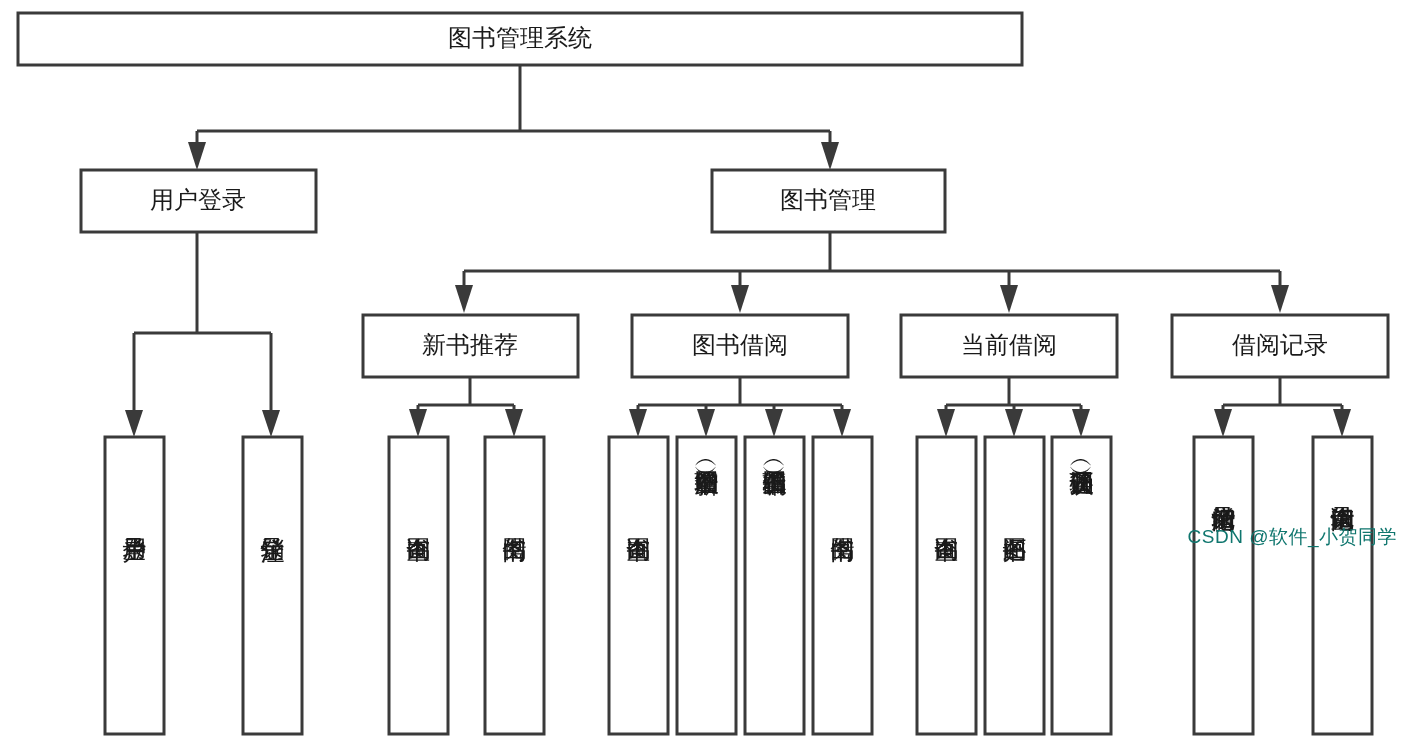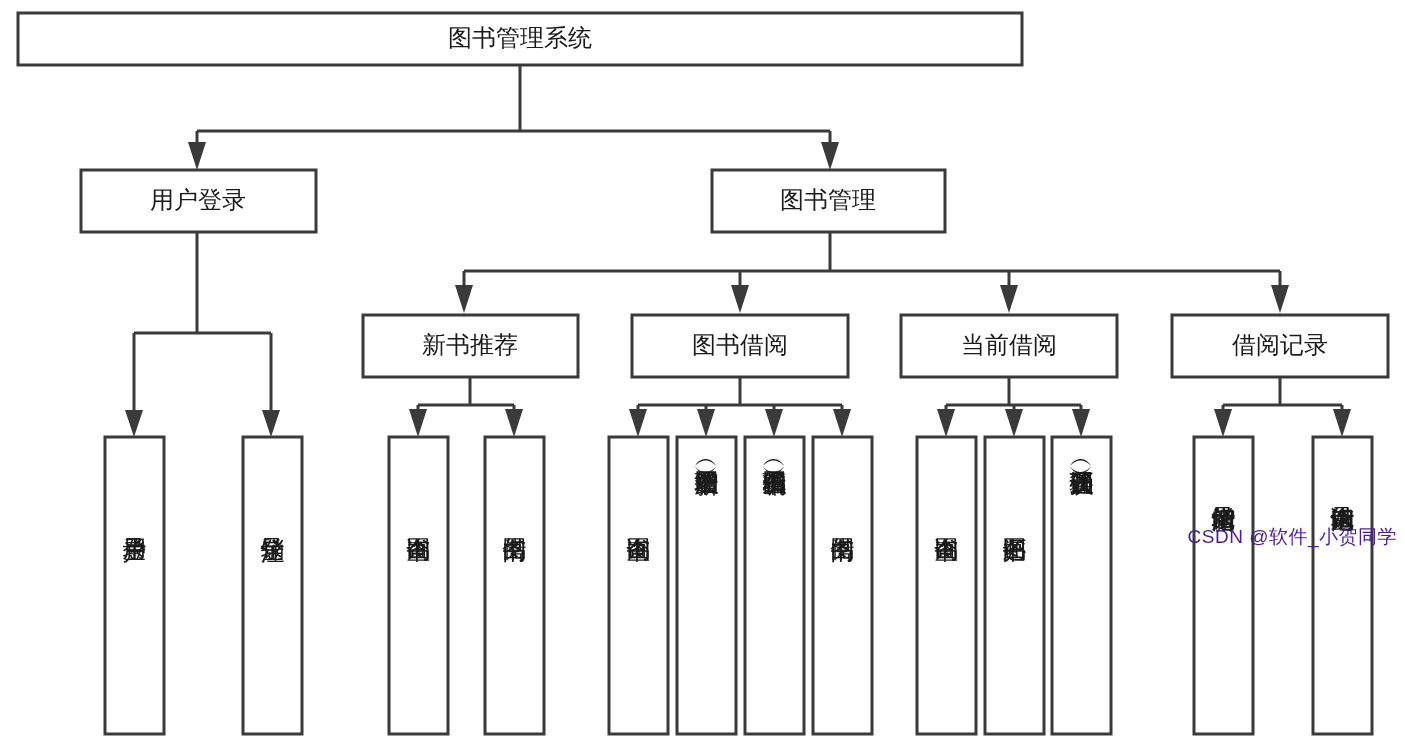--- a/index.html
+++ b/index.html
@@ -53,21 +53,21 @@
     font-size: 24px;
     fill: #1a1a1a;
     text-anchor: middle;
   }
   .watermark {
     position: absolute;
     right: 8px;
     bottom: 6px;
     font-family: "Liberation Sans", "DejaVu Sans", sans-serif;
     font-size: 19px;
-    color: #4c1d95;
+    color: #0f766e;
     white-space: nowrap;
     letter-spacing: 0.5px;
     pointer-events: none;
   }
 </style>
 </head>
 <body>
 
 <div id="diagram-root">
   <svg class="flow" viewBox="0 0 1405 747" xmlns="http://www.w3.org/2000/svg">

